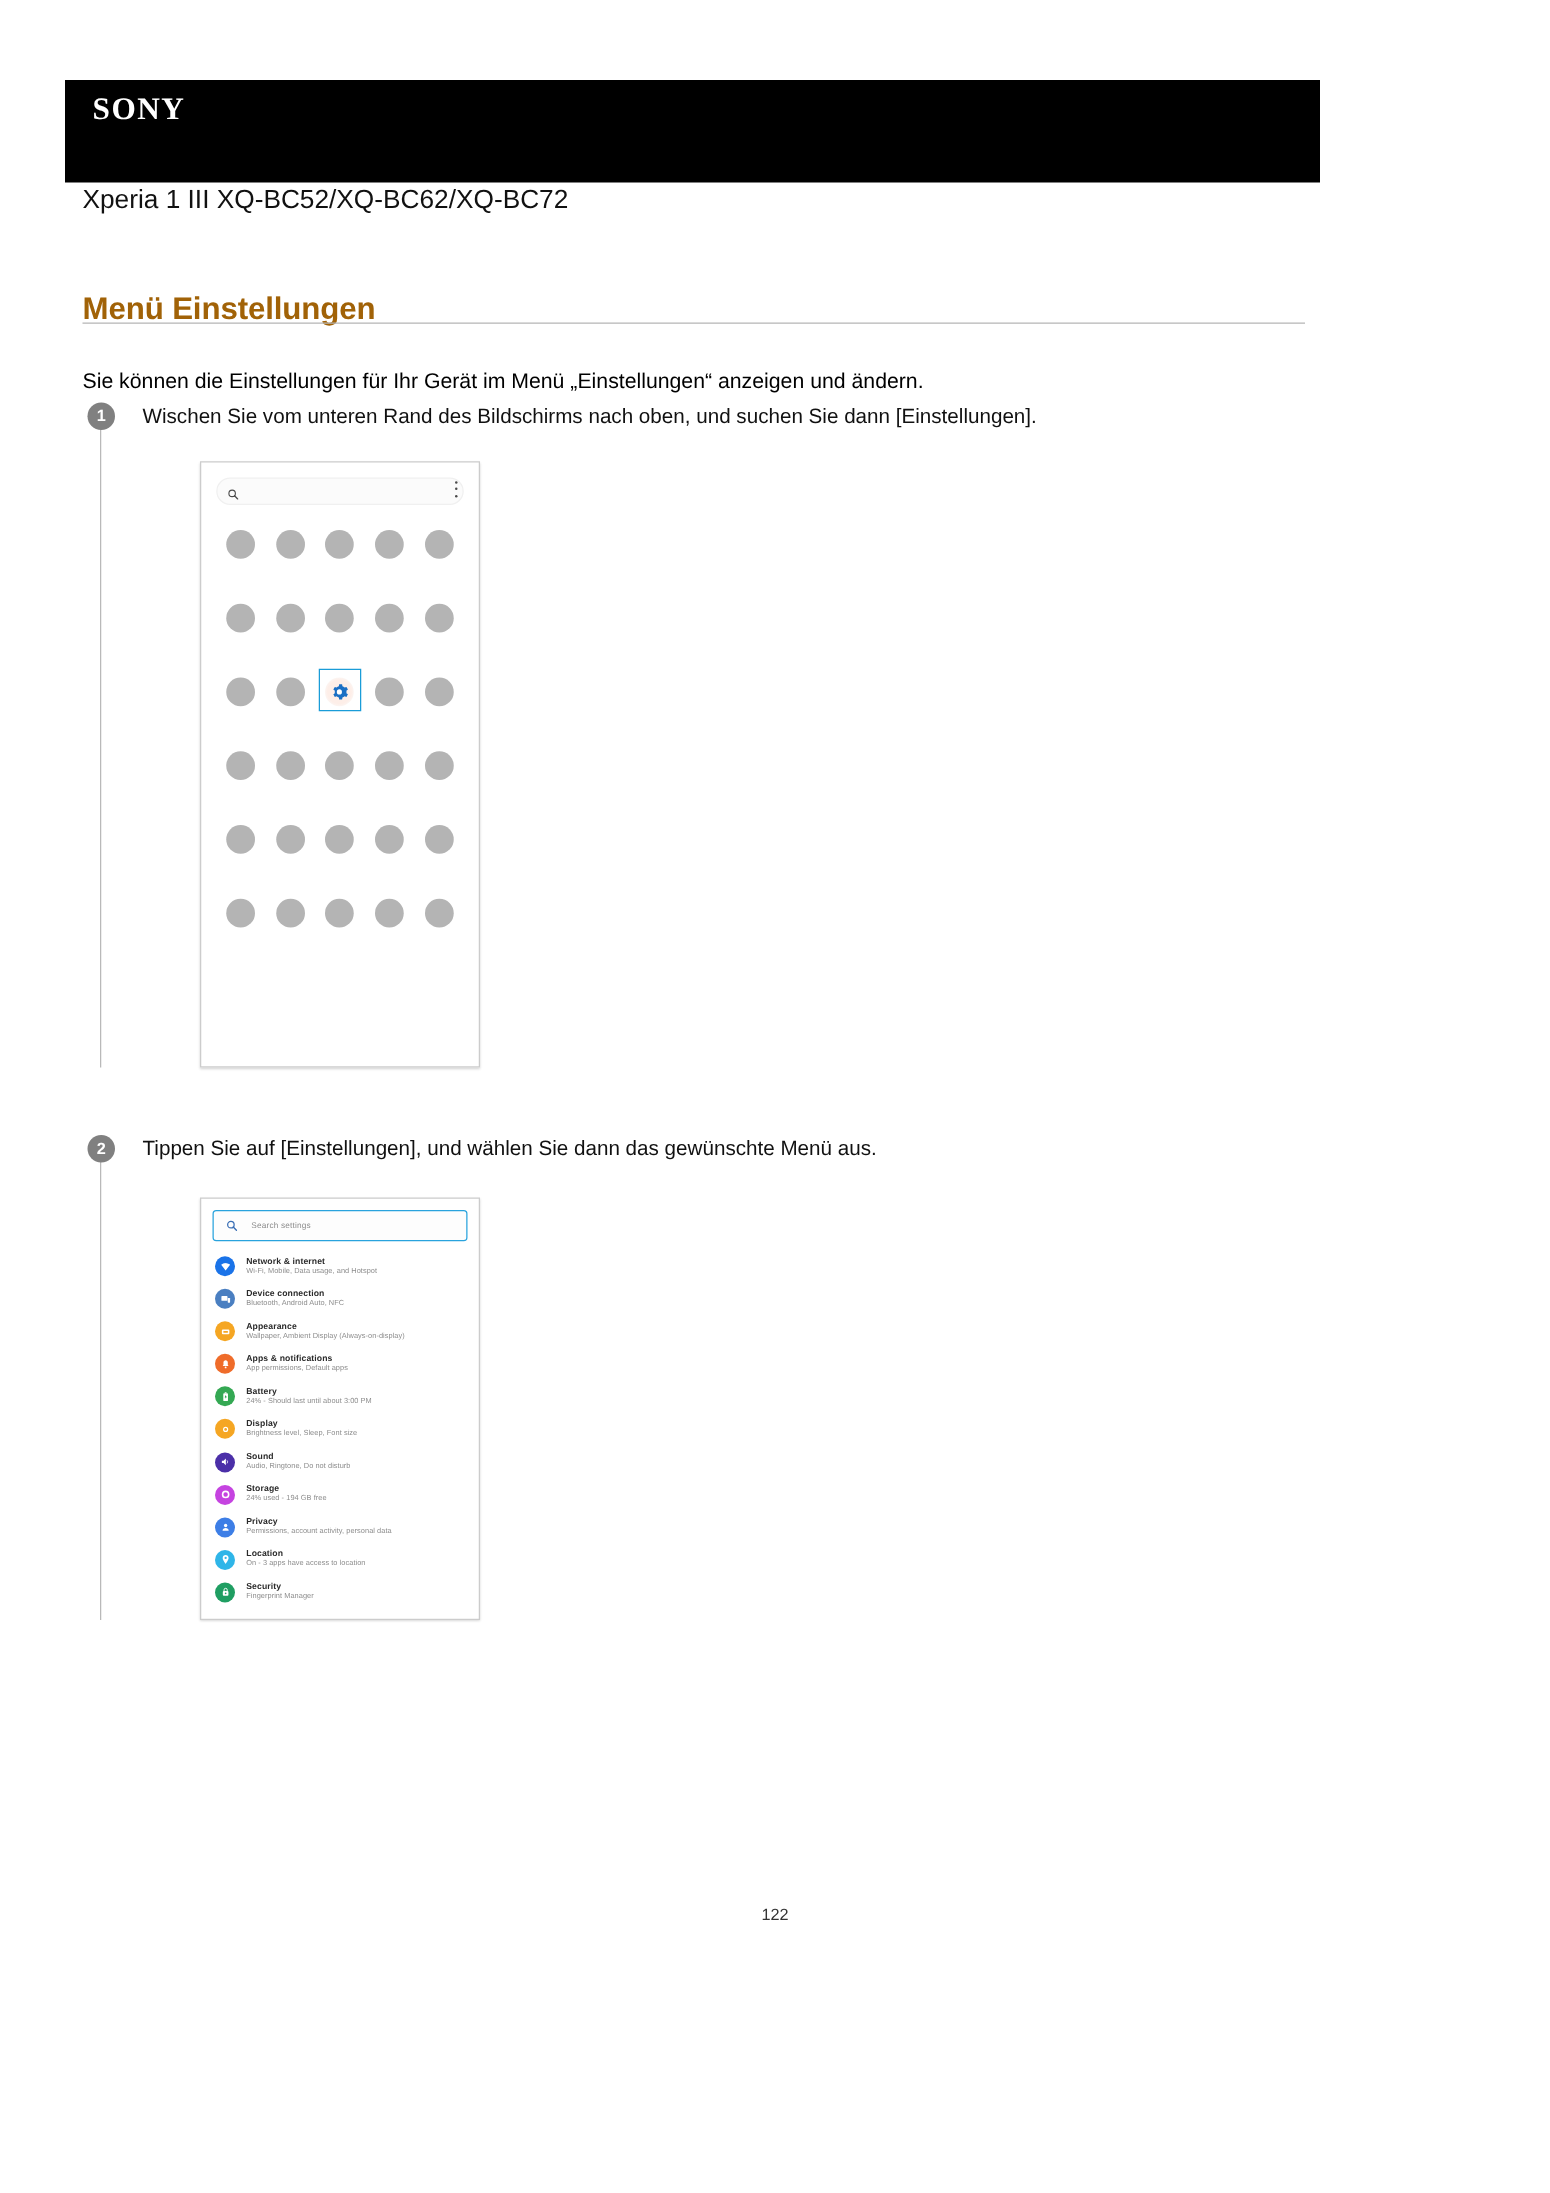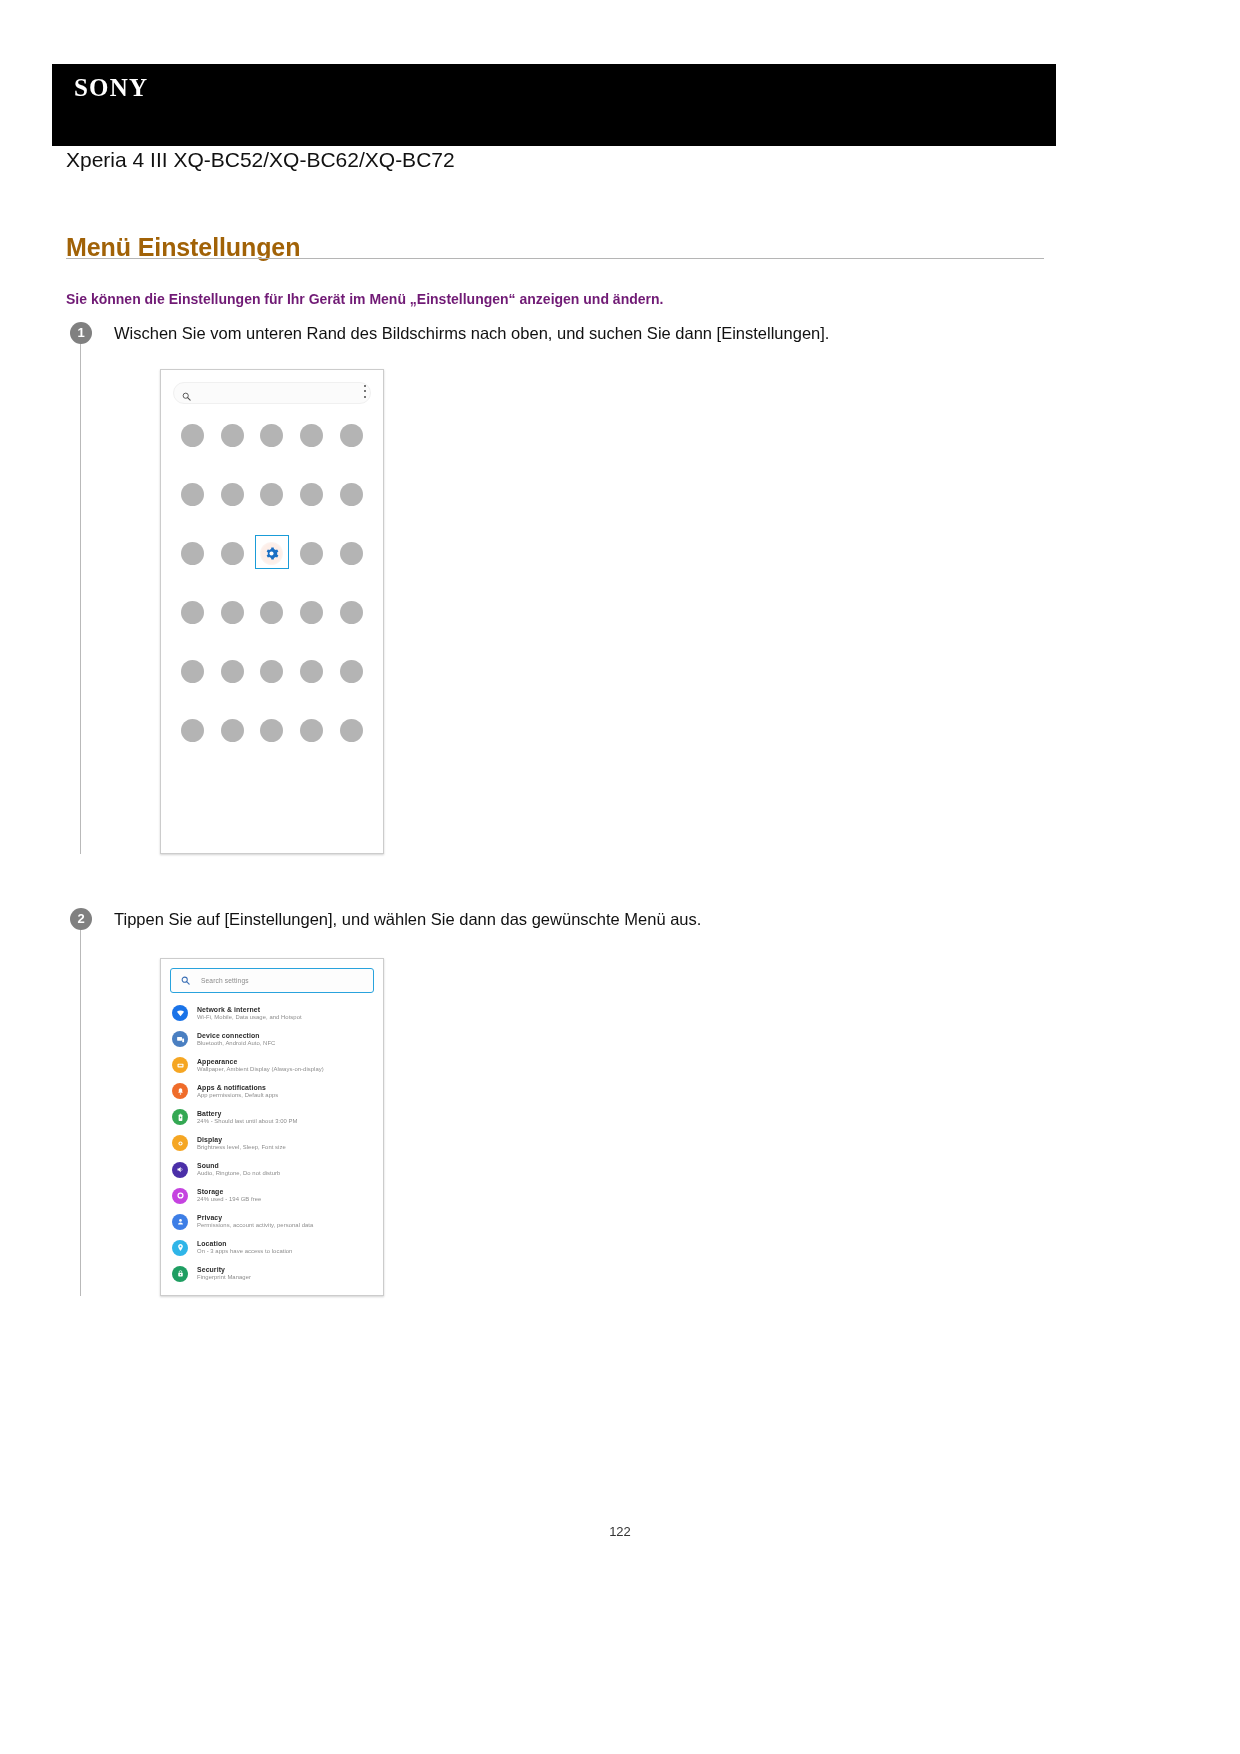--- a/index.html
+++ b/index.html
@@ -70,24 +70,23 @@
     height: 1px;
     background: #b5b5b5;
   }
 
   
   .intro-text {
     position: absolute;
     left: 66px;
     top: 274px;
     width: 980px;
-    font-size: 14px;
+    font-size: 17px;
     line-height: 1.6;
-    color: #701a75;
-    font-weight: bold;
+    color: #000000;
   }
 
   
   .steps { position: absolute; left: 66px; top: 318px; width: 980px; }
   .step { position: relative; padding-left: 48px; }
   .step-rail {
     position: absolute;
     left: 14px;
     top: 14px;
     bottom: 0;
@@ -274,21 +273,21 @@
   }
 </style>
 </head>
 <body>
 
 <div class="header-bar">
   <div class="sony-logo">SONY</div>
 </div>
 
 <div class="product-block">
-  <div class="product-model">Xperia 4 III XQ-BC52/XQ-BC62/XQ-BC72</div>
+  <div class="product-model">Xperia 1 III XQ-BC52/XQ-BC62/XQ-BC72</div>
 </div>
 
 <h1 class="page-title">Menü Einstellungen</h1>
 <div class="title-rule"></div>
 
 <p class="intro-text">Sie können die Einstellungen für Ihr Gerät im Menü „Einstellungen“ anzeigen und ändern.</p>
 
 <div class="steps">
 
   <div class="step">

